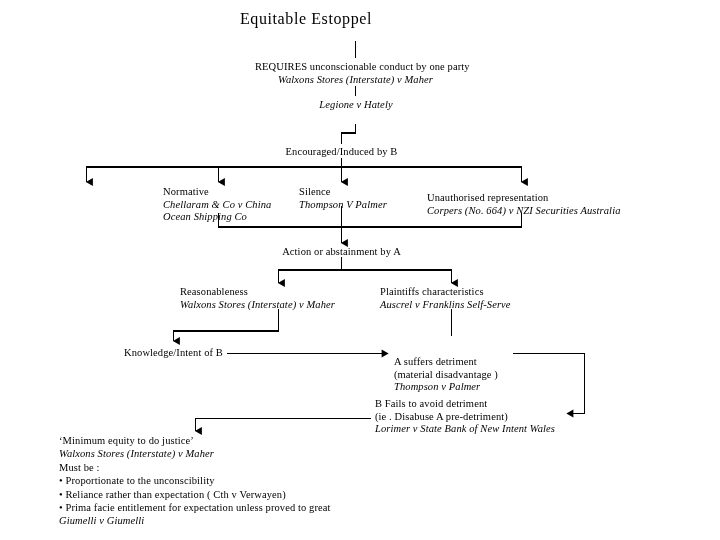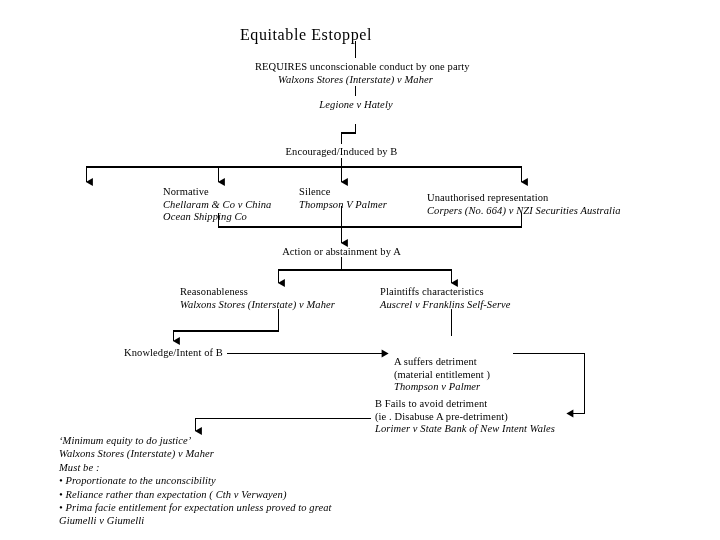--- a/index.html
+++ b/index.html
@@ -38,29 +38,28 @@
   }
   .cite {
     font-style: italic;
   }
   .ctr {
     text-align: center;
   }
   #title {
     position: absolute;
     left: 0;
-    top: 26px;
+    top: 10px;
     width: 612px;
     text-align: center;
     font-size: 16px;
     letter-spacing: 0.6px;
   }
   .bullets .ln {
     line-height: 13.4px;
-    font-style: italic;
   }
 </style>
 </head>
 <body>
 
 <div id="page">
 
   <svg id="connectors" viewBox="0 0 720 540" width="720" height="540">
     <defs>
       <marker id="arrowDown" markerWidth="9" markerHeight="9" refX="4.5" refY="7.6" orient="auto" markerUnits="userSpaceOnUse">
@@ -159,21 +158,21 @@
     <span class="ln">Plaintiffs characteristics</span>
     <span class="ln cite">Auscrel v Franklins Self-Serve</span>
   </div>
 
   <div class="node" style="left:124px; top:347px;">
     <span class="ln">Knowledge/Intent of B</span>
   </div>
 
   <div class="node" style="left:394px; top:356px;">
     <span class="ln">A suffers detriment</span>
-    <span class="ln">(material entitlement )</span>
+    <span class="ln">(material disadvantage )</span>
     <span class="ln cite">Thompson v Palmer</span>
   </div>
 
   <div class="node" style="left:375px; top:398px;">
     <span class="ln">B Fails to avoid detriment</span>
     <span class="ln">(ie . Disabuse A pre-detriment)</span>
     <span class="ln cite">Lorimer v State Bank of New Intent Wales</span>
   </div>
 
   <div class="node bullets" style="left:59px; top:434px;">

